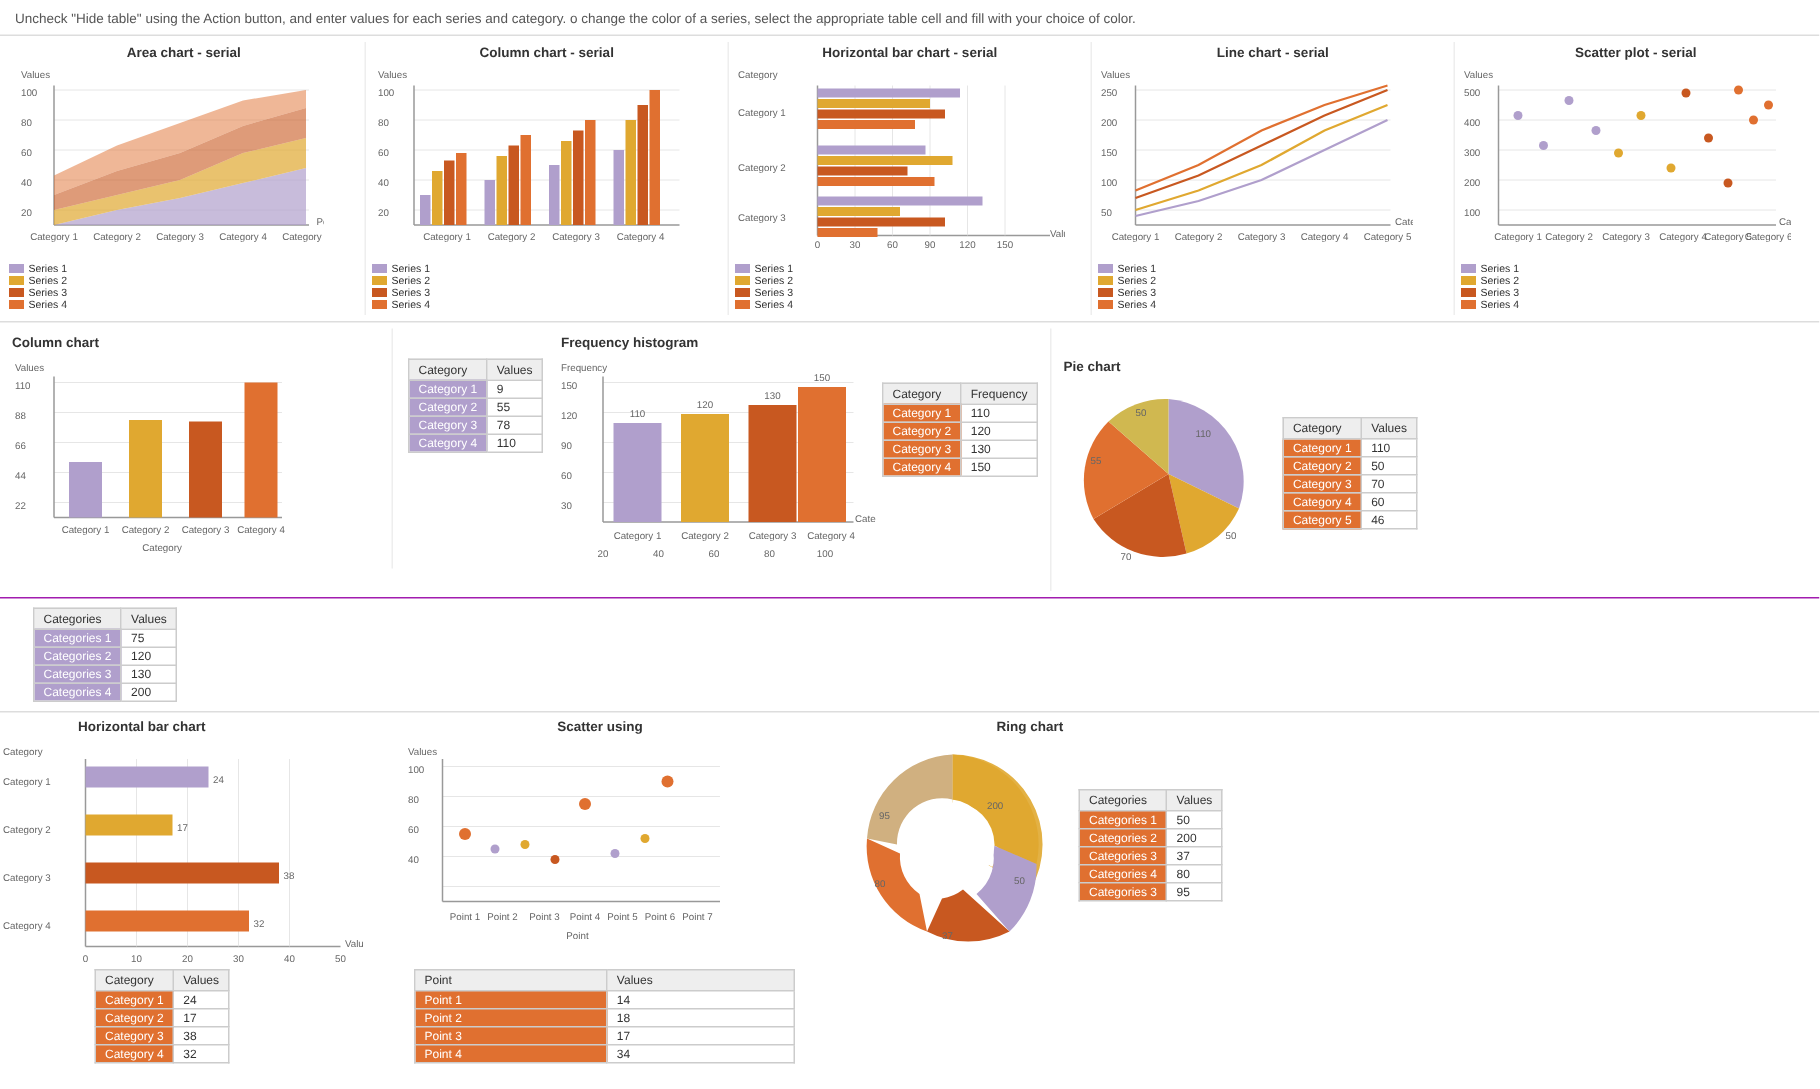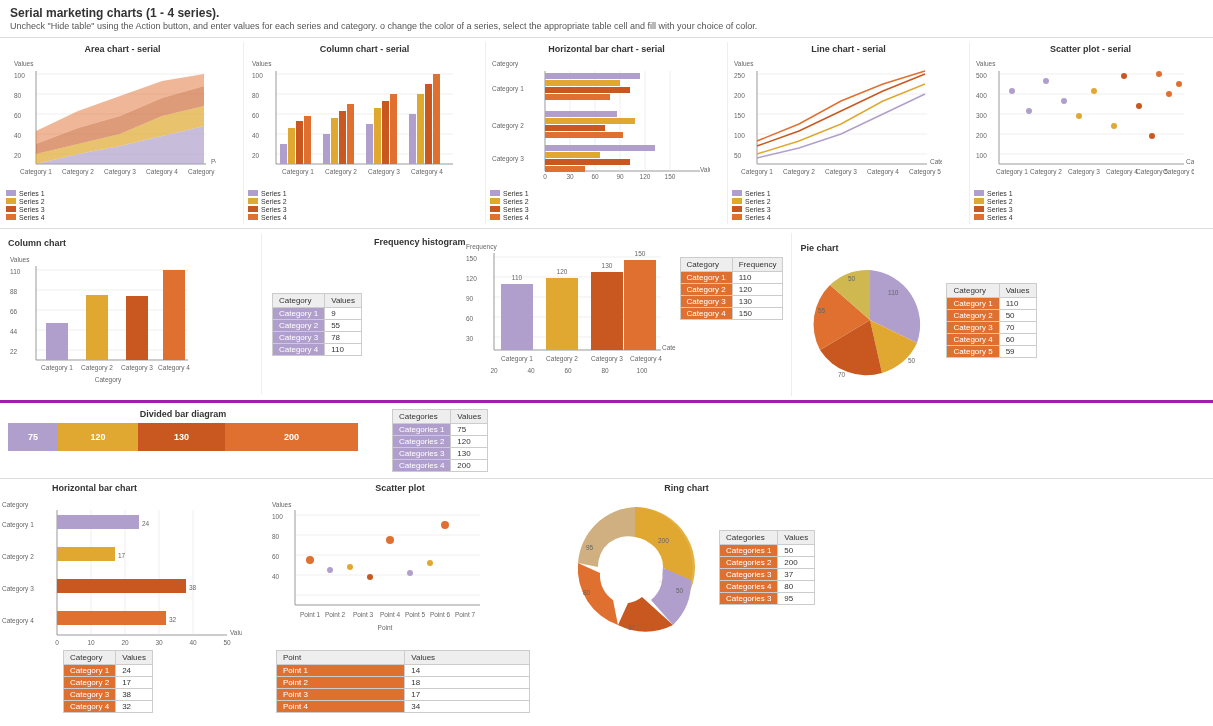--- a/index.html
+++ b/index.html
@@ -62,30 +62,30 @@
       height: 6px;
       margin-right: 3px;
       flex-shrink: 0;
     }
 
     
     .row2 {
       display: flex;
       flex-direction: row;
       padding: 4px 2px;
-      border-bottom: 3px solid #a21caf;
-      align-items: center;
+      border-bottom: 1px solid #a21caf;
+      align-items: flex-start;
     }
     .row2-section {
       display: flex;
       align-items: flex-start;
       border-right: 1px solid #eee;
       padding: 0 6px;
     }
-    .row2-section:last-child { border-right: none; }
+    .row2-section:last-child { border-right: none; margin-top: 16px; }
 
     
     .data-table {
       border-collapse: collapse;
       font-size: 8px;
       margin-left: 6px;
     }
     .data-table th {
       background: #eee;
       padding: 2px 6px;
@@ -119,21 +119,20 @@
     }
     .axis-tick {
       font-size: 6.5px;
       fill: #666;
     }
   </style>
 </head>
 <body>
 
 <div class="header">
-  <h1>Serial marketing charts (1 - 4 series).</h1>
   <p>Uncheck "Hide table" using the Action button, and enter values for each series and category. o change the color of a series, select the appropriate table cell and fill with your choice of color.</p>
 </div>
 
 <div class="row1">
 
   <div class="chart-block">
     <div class="chart-title">Area chart - serial</div>
     <svg width="210" height="130">
       <text x="8" y="10" class="axis-tick">Values</text>
 
@@ -477,21 +476,21 @@
             <td>78</td>
           </tr>
       <tr>
             <td style="background:#b09fcc;color:#fff;">Category 4</td>
             <td>110</td>
           </tr>
     </tbody>
       </table>
   </div>
 
-  <div class="row2-section" style="flex-direction:row; padding: 4px 8px;">
+  <div class="row2-section" style="flex-direction:column; padding: 4px 8px;">
     <div class="chart-title">Frequency histogram</div>
     <div style="display:flex; align-items:flex-start;">
       <svg width="210" height="155">
         <text x="0" y="12" class="axis-tick">Frequency</text>
         <text x="0" y="24" class="axis-tick">150</text>
         <text x="0" y="44" class="axis-tick">120</text>
         <text x="0" y="64" class="axis-tick">90</text>
         <text x="0" y="84" class="axis-tick">60</text>
         <text x="0" y="104" class="axis-tick">30</text>
         <line x1="28" y1="20" x2="195" y2="20" stroke="#ddd" stroke-width="0.5"></line>
@@ -589,41 +588,30 @@
         <tr>
               <td style="background:#e07030;color:#fff;">Category 3</td>
               <td>70</td>
             </tr>
         <tr>
               <td style="background:#e07030;color:#fff;">Category 4</td>
               <td>60</td>
             </tr>
         <tr>
               <td style="background:#e07030;color:#fff;">Category 5</td>
-              <td>59</td>
+              <td>46</td>
             </tr>
       </tbody>
         </table>
     </div>
   </div>
 
 </div>
 
 <div class="row3" style="border-bottom:1px solid #ddd; padding: 6px 8px;">
-  <div style="flex-direction:column; margin-right:20px;">
-    <div class="chart-title">Divided bar diagram</div>
-    <div style="display:flex; align-items:center; margin-top:4px;">
-      <div style="display:flex; flex-direction:row; height:28px;">
-        <div style="width:50px;background:#b09fcc;display:flex;align-items:center;justify-content:center;color:#fff;font-size:9px;font-weight:bold;">75</div>
-        <div style="width:80px;background:#e0a830;display:flex;align-items:center;justify-content:center;color:#fff;font-size:9px;font-weight:bold;">120</div>
-        <div style="width:87px;background:#c85820;display:flex;align-items:center;justify-content:center;color:#fff;font-size:9px;font-weight:bold;">130</div>
-        <div style="width:133px;background:#e07030;display:flex;align-items:center;justify-content:center;color:#fff;font-size:9px;font-weight:bold;">200</div>
-      </div>
-    </div>
-  </div>
   <div style="margin-left:8px;">
     <table class="data-table">
       <tbody>
           <tr>
             <th>Categories</th>
             <th>Values</th>
           </tr>
       <tr>
             <td style="background:#b09fcc;color:#fff;">Categories 1</td>
             <td>75</td>
@@ -707,21 +695,21 @@
         <tr>
               <td style="background:#e07030;color:#fff;">Category 4</td>
               <td>32</td>
             </tr>
       </tbody>
         </table>
     </div>
   </div>
 
   <div style="display:flex; flex-direction:column; margin-right:8px; width:260px;">
-    <div class="chart-title">Scatter plot</div>
+    <div class="chart-title">Scatter using</div>
     <svg width="230" height="155">
       <text x="2" y="12" class="axis-tick">Values</text>
       <text x="2" y="24" class="axis-tick">100</text>
       <text x="2" y="44" class="axis-tick">80</text>
       <text x="2" y="64" class="axis-tick">60</text>
       <text x="2" y="84" class="axis-tick">40</text>
       <line x1="25" y1="20" x2="210" y2="20" stroke="#ddd" stroke-width="0.5"></line>
       <line x1="25" y1="40" x2="210" y2="40" stroke="#ddd" stroke-width="0.5"></line>
       <line x1="25" y1="60" x2="210" y2="60" stroke="#ddd" stroke-width="0.5"></line>
       <line x1="25" y1="80" x2="210" y2="80" stroke="#ddd" stroke-width="0.5"></line>

